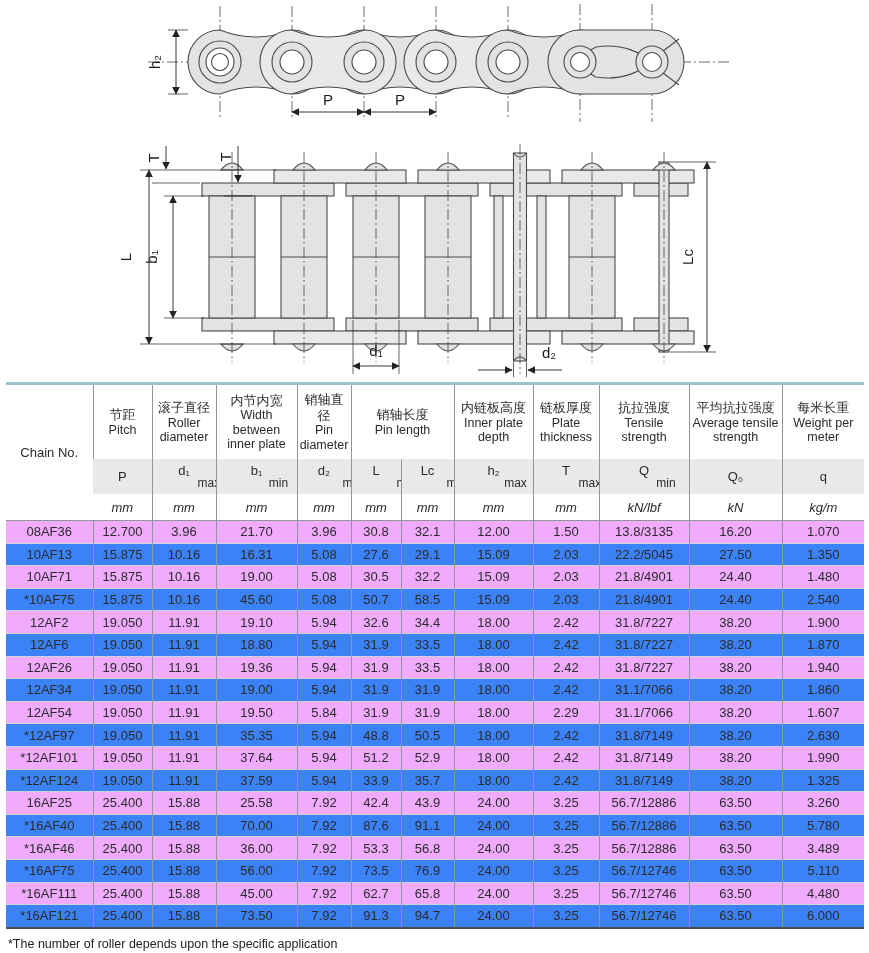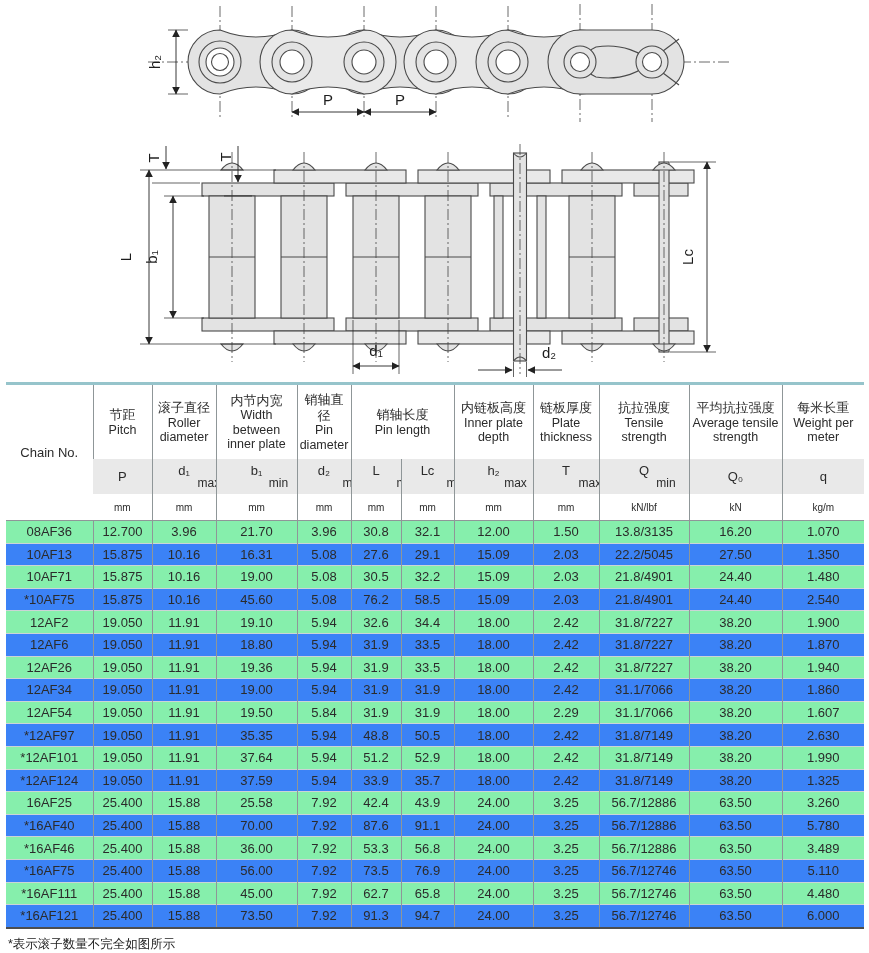--- a/index.html
+++ b/index.html
@@ -29,28 +29,28 @@
     font-size:13px;
   }
   table.spec th, table.spec td {
     text-align:center; vertical-align:middle; font-weight:normal;
     padding:1px 1px; overflow:hidden;
   }
   table.spec th + th, table.spec td + td,
   table.spec th + td, table.spec td + th { border-left:1px solid #8f9698; }
   thead tr.names th { height:72px; background:#ffffff; }
   thead tr.syms  th { height:33px; background:#e9e9e9; }
-  thead tr.units th { height:24px; background:#ffffff; font-size:10px; }
+  thead tr.units th { height:24px; background:#ffffff; font-size:13px;font-style:italic; }
   th .cn { font-size:13px; line-height:1.2; }
   th .en { font-size:12.5px; line-height:1.14; }
   th .sym { font-size:13px; line-height:1.05; }
   th .lim { font-size:12px; line-height:1.0;padding-left:44px; }
   tbody td { height:19.6px; border-top:1px solid #ccd4d6; }
   tbody tr:first-child td { border-top:1px solid #8f9698; }
-  tbody tr.alt  { background:#86efac; }
+  tbody tr.alt  { background:#f0abfc; }
   tbody tr.base { background:#3b82f6; }
 
   
   .footnotes { padding:7px 0 0 8px; font-size:12.5px; line-height:1.35; color:#222; }
 </style>
 </head>
 <body>
 
 <div class="page">
 
@@ -385,21 +385,21 @@
             <td>21.8/4901</td>
             <td>24.40</td>
             <td>1.480</td>
           </tr>
           <tr class="base">
             <td>*10AF75</td>
             <td>15.875</td>
             <td>10.16</td>
             <td>45.60</td>
             <td>5.08</td>
-            <td>76.2</td>
+            <td>50.7</td>
             <td>58.5</td>
             <td>15.09</td>
             <td>2.03</td>
             <td>21.8/4901</td>
             <td>24.40</td>
             <td>2.540</td>
           </tr>
           <tr class="alt">
             <td>12AF2</td>
             <td>19.050</td>
@@ -594,17 +594,16 @@
             <td>3.25</td>
             <td>56.7/12746</td>
             <td>63.50</td>
             <td>6.000</td>
           </tr>
         </tbody>
     </table>
   </div>
 
   <div class="footnotes">
-    <div>*表示滚子数量不完全如图所示</div>
     <div>*The number of roller depends upon the specific application</div>
   </div>
 
 </div>
 
 </body></html>

